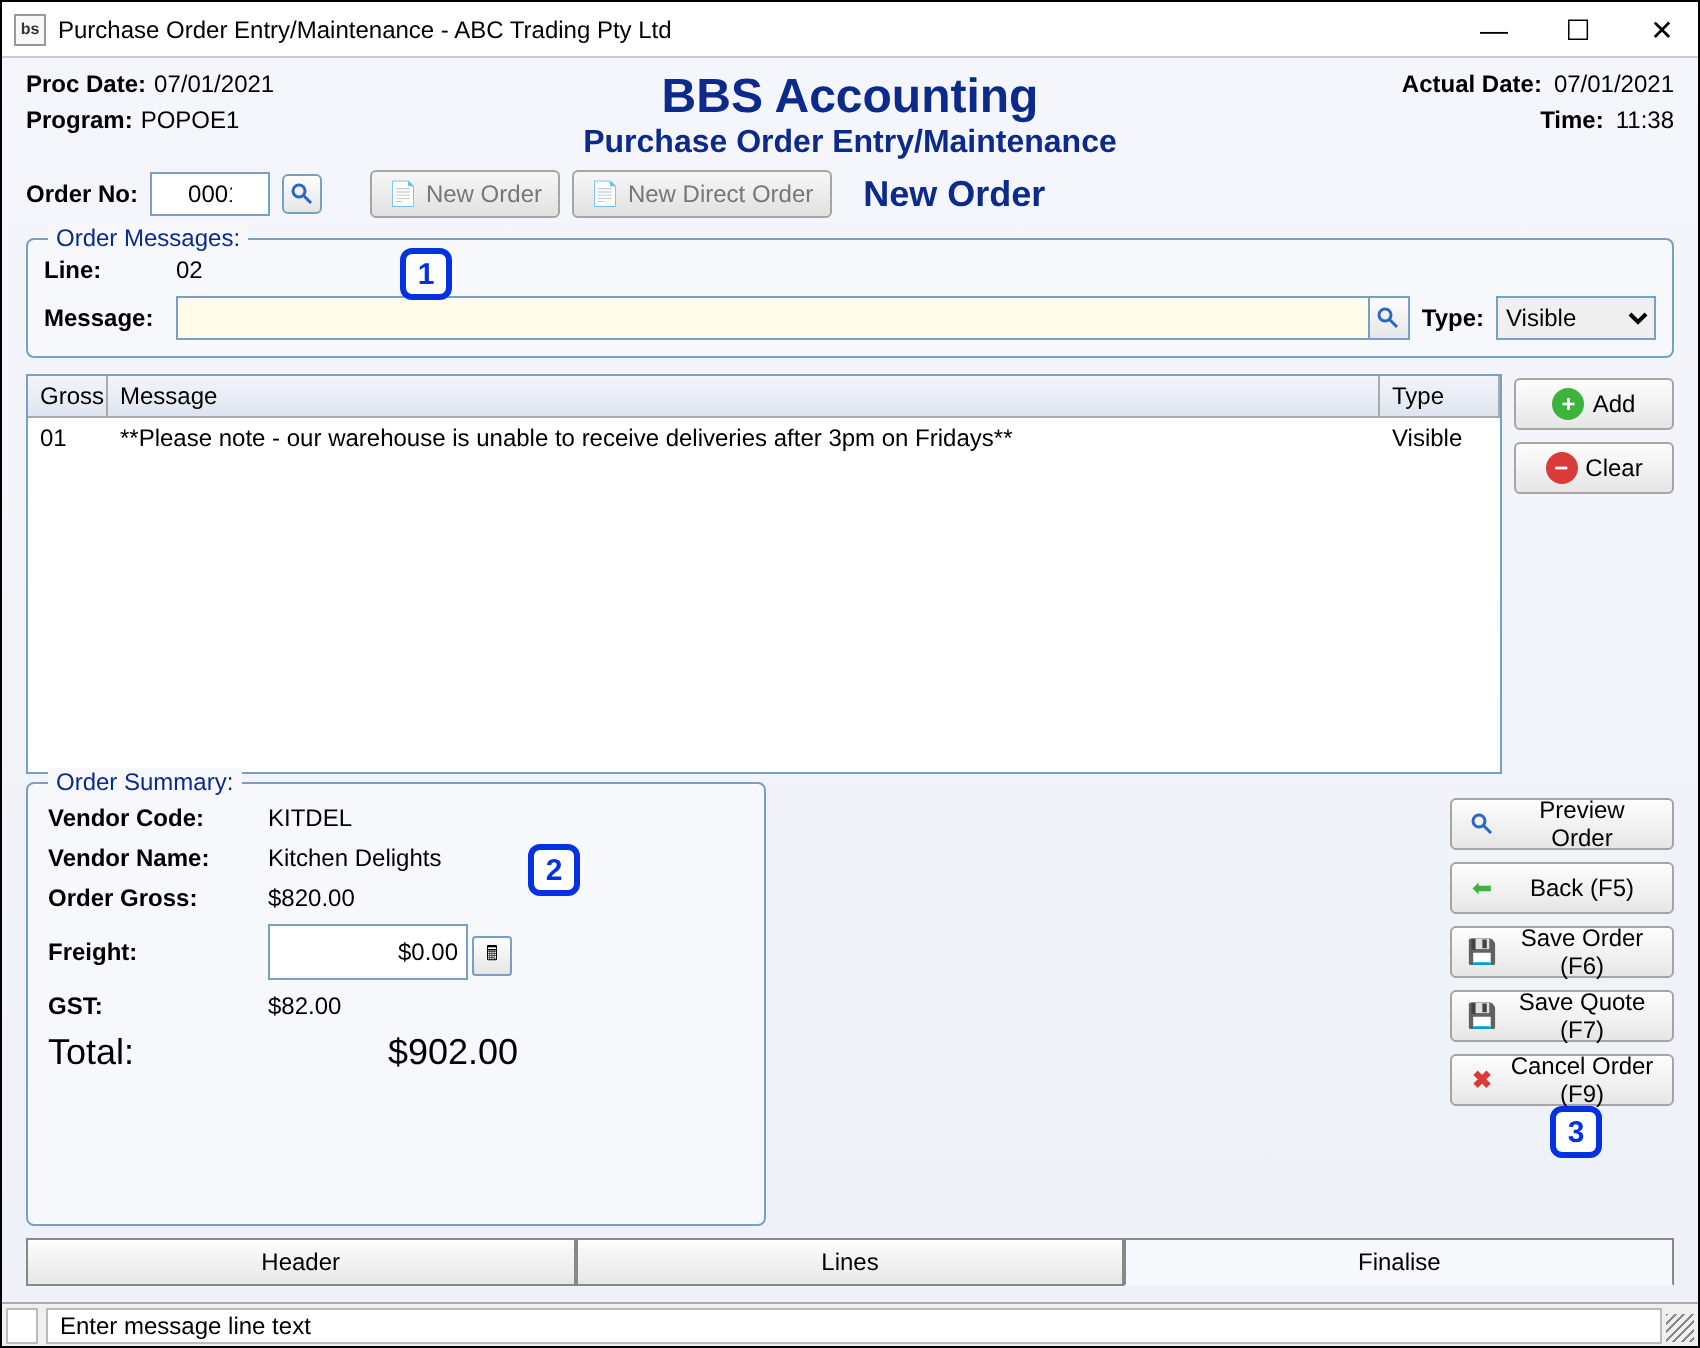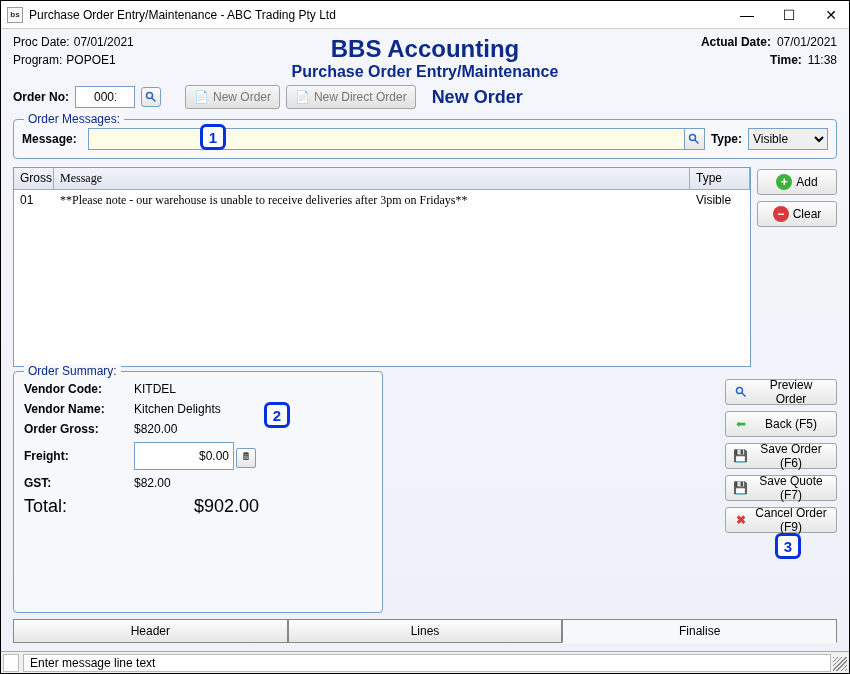--- a/index.html
+++ b/index.html
@@ -7,21 +7,21 @@
 .window { width: 850px; height: 674px; border: 1px solid #000; display: flex; flex-direction: column; }
 .titlebar { height: 28px; background: #fff; border-bottom: 1px solid #ccc; display: flex; align-items: center; padding: 0 6px; }
 .titlebar .app-icon { width: 16px; height: 16px; background: #f8f8f8; border: 1px solid #999; display: inline-flex; align-items: center; justify-content: center; font-size: 8px; font-weight: bold; color: #333; margin-right: 6px; }
 .titlebar .title { flex: 1; font-size: 12px; }
 .titlebar .win-btns { display: flex; gap: 18px; }
 .titlebar .win-btn { width: 24px; height: 20px; display: flex; align-items: center; justify-content: center; font-size: 14px; cursor: default; }
 .content { flex: 1; background: linear-gradient(to bottom, #f4f6fb, #eef1f8); padding: 4px 8px; display: flex; flex-direction: column; overflow: hidden; }
 .header-row { display: flex; align-items: flex-start; padding: 2px 4px; }
 .header-left { width: 180px; }
 .header-left div { margin-bottom: 4px; }
-.header-left b { font-weight: normal; margin-right: 4px; }
+.header-left b { font-weight: bold; margin-right: 4px; }
 .header-center { flex: 1; text-align: center; }
 .header-center .main-title { font-size: 24px; font-weight: bold; color: #0b2a8a; }
 .header-center .sub-title { font-size: 16px; font-weight: bold; color: #0b2a8a; }
 .header-right { width: 180px; text-align: right; }
 .header-right div { margin-bottom: 4px; }
 .header-right b { font-weight: bold; margin-right: 6px; }
 .order-row { display: flex; align-items: center; padding: 2px 4px 6px; gap: 6px; }
 .order-row .lbl { font-weight: bold; }
 .order-row .order-input { width: 60px; height: 22px; border: 1px solid #7a9fc4; background: #fff; padding: 0 18px; text-align: right; font-size: 12px; }
 .look-btn { width: 20px; height: 20px; border: 1px solid #7a9fc4; border-radius: 3px; background: linear-gradient(#fdfdfd,#e6e6e6); display: inline-flex; align-items: center; justify-content: center; cursor: pointer; }
@@ -38,21 +38,21 @@
 .type-lbl { font-weight: bold; }
 .type-select { height: 22px; border: 1px solid #7a9fc4; font-size: 12px; width: 80px; }
 .list-area { display: flex; margin: 4px; gap: 6px; flex: 0 0 200px; }
 .grid { flex: 1; border: 1px solid #7a9fc4; background: #fff; display: flex; flex-direction: column; }
 .grid-header { display: flex; background: linear-gradient(#f2f4f9,#dfe5f0); border-bottom: 1px solid #aaa; }
 .grid-header > div { padding: 3px 6px; border-right: 1px solid #aaa; font-size: 12px; }
 .grid-body { flex: 1; overflow: auto; }
 .grid-row { display: flex; }
 .grid-row > div { padding: 3px 6px; font-size: 12px; }
 .col-line { width: 40px; }
-.col-msg { flex: 1; font-family: Liberation Serif, serif; }
+.col-msg { flex: 1; }
 .col-type { width: 60px; }
 .side-btns { width: 80px; display: flex; flex-direction: column; gap: 6px; padding-top: 2px; }
 .side-btn { height: 26px; border: 1px solid #a5a5a5; border-radius: 3px; background: linear-gradient(#fdfdfd,#e6e6e6); display: flex; align-items: center; justify-content: center; gap: 4px; font-size: 12px; cursor: pointer; }
 .bottom-area { display: flex; flex: 1; margin: 0 4px; }
 .summary-panel { border: 1px solid #7a9fc4; border-radius: 4px; padding: 10px; width: 370px; position: relative; background: #f6f8fc; }
 .summary-panel .legend { position: absolute; top: -8px; left: 10px; background: #f6f8fc; padding: 0 4px; color: #0b2a8a; font-size: 12px; }
 .sum-row { display: flex; margin-bottom: 6px; align-items: center; }
 .sum-row .sl { width: 110px; font-weight: bold; }
 .sum-row .sv { flex: 1; }
 .freight-input { width: 100px; height: 28px; border: 1px solid #7a9fc4; text-align: right; padding: 0 4px; font-size: 12px; }
@@ -119,20 +119,24 @@
       <button class="tb-btn">
           <span>📄</span>
           <span>New Direct Order</span>
         </button>
       <span class="new-order-lbl">New Order</span>
     </div>
 
     <div class="panel" style="position:relative;">
       <span class="legend">Order Messages:</span>
       <span class="badge" style="top:4px; left:186px;">1</span>
+      <div class="msg-row1">
+        <span class="lbl">Line:</span>
+        <span>02</span>
+      </div>
       <div class="msg-row2">
         <span class="lbl">Message:</span>
         <div class="msg-input-wrap">
           <input class="msg-input" value="" style="">
           <span class="look-btn" style="border:none;border-left:1px solid #7a9fc4;border-radius:0;height:20px;">
               <svg width="12" height="12" viewBox="0 0 16 16">
                 <circle cx="6" cy="6" r="4" fill="none" stroke="#2a66c8" stroke-width="2"></circle>
                 <line x1="9" y1="9" x2="14" y2="14" stroke="#2a66c8" stroke-width="2"></line>
               </svg>
             </span>

